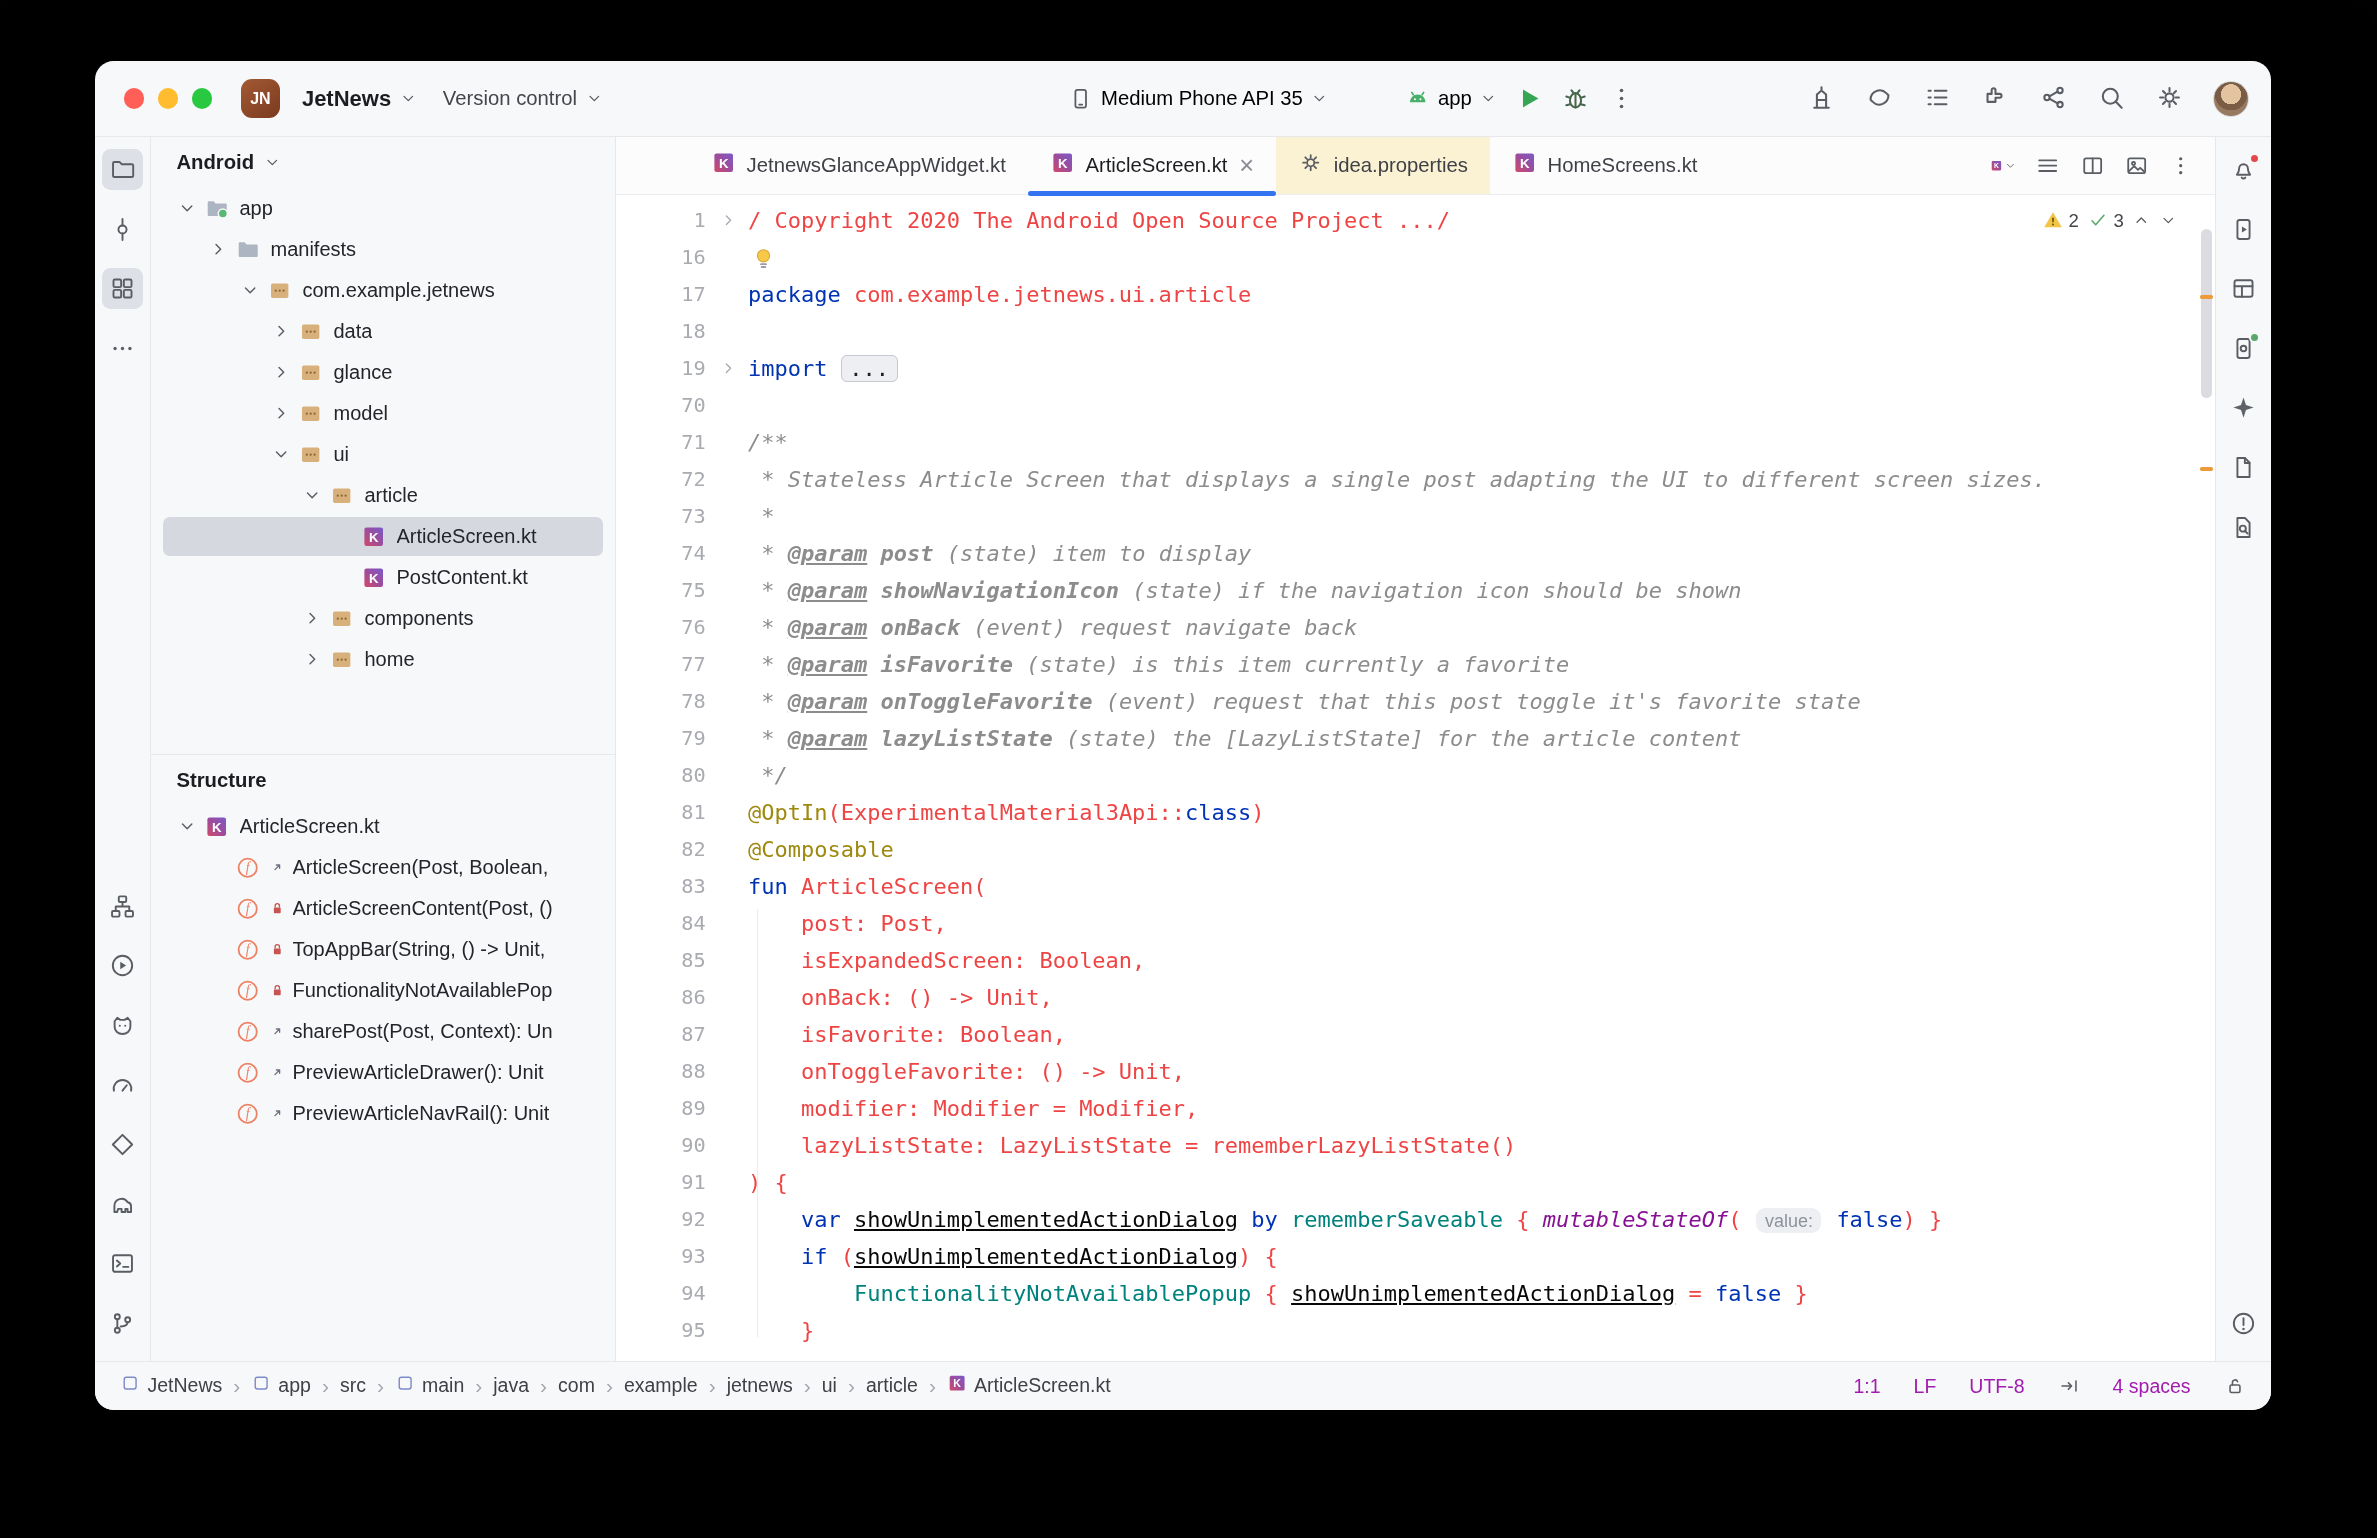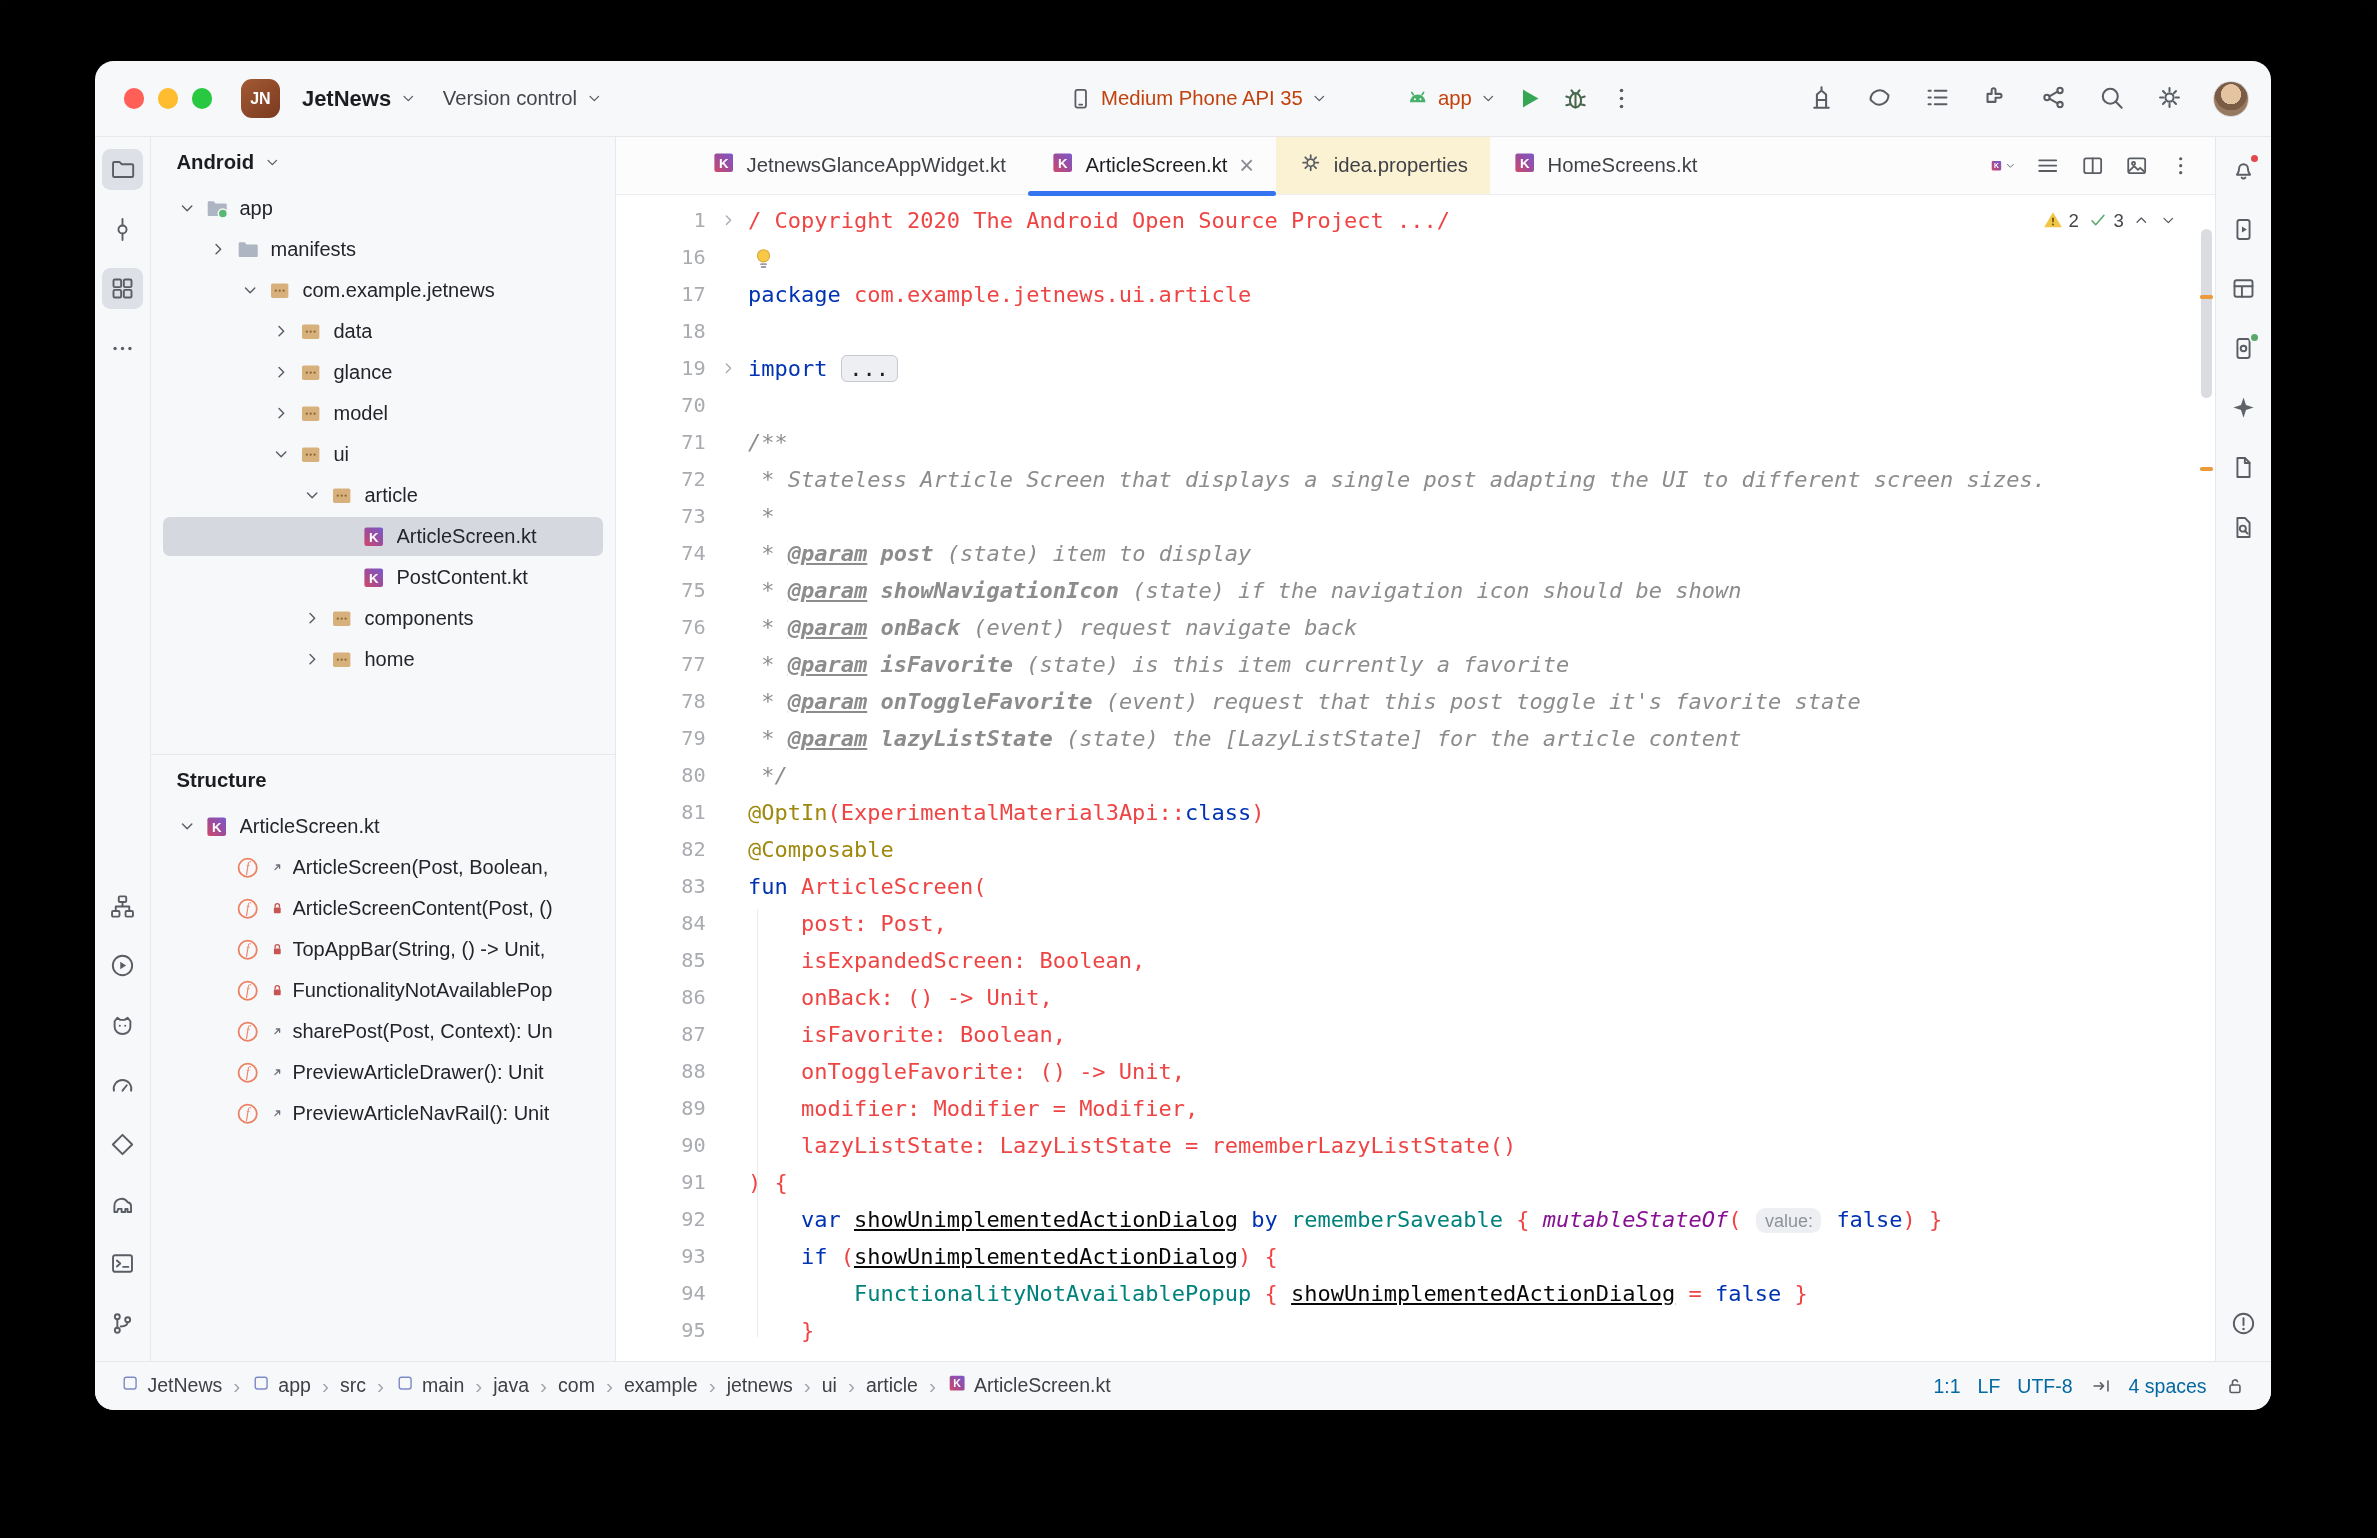--- a/index.html
+++ b/index.html
@@ -11,21 +11,21 @@
   
   .titlebar{flex:0 0 76px;display:flex;align-items:center;padding:0 22px 0 29px;border-bottom:1.7px solid #E6E8EC;}
   .traffic{display:flex;gap:13.5px;margin-right:29px;}
   .tl{width:20.3px;height:20.3px;border-radius:50%;}
   .red{background:#FF5F57}.yellow{background:#FEBC2E}.green{background:#28C840}
   .app-logo{width:39px;height:39px;border-radius:11px;background:linear-gradient(140deg,#A35A33,#7A3A20);
             color:#fff;font-weight:bold;font-size:16px;display:flex;align-items:center;justify-content:center;margin-right:13.5px;}
   .tb-group{display:flex;align-items:center;gap:7.6px;padding:6.8px 8.5px;border-radius:8.5px;color:#2B2D31;white-space:nowrap;}
   .tb-project{font-size:22px;font-weight:700;color:#1C1D20;}
   .vcs{color:#44464C;font-size:20.3px;margin-left:8.5px;}
-  .device,.runcfg{font-size:20.3px;color:#c2410c;}
+  .device,.runcfg{font-size:20.3px;color:#000000;}
   .runcfg{margin-left:59px;}
   .flex1{flex:3.2;}
   .flex2{flex:1.1;}
   .tool{width:46px;height:46px;display:flex;align-items:center;justify-content:center;border-radius:8.5px;position:relative;flex:0 0 auto;}
   .tool svg{width:29px;height:29px;}
   .tb-right{display:flex;align-items:center;gap:12px;}
   .avatar{width:36px;height:36px;border-radius:50%;margin-left:8.5px;
           background:radial-gradient(circle at 50% 36%,#E3C3A0 0 36%,#7A5C45 37% 58%,#96795F 59% 100%);border:0.8px solid #D8DADF;}
   .jsic{display:inline-flex;align-items:center;justify-content:center;}
   .chev-sm svg{width:18.6px;height:18.6px;}
@@ -100,21 +100,21 @@
   .vscroll{position:absolute;right:0;top:0;bottom:0;width:18.6px;}
   .thumb{position:absolute;right:3.4px;top:34px;width:11px;height:169px;border-radius:6px;background:#DADCE1;}
   .mark{position:absolute;right:1.7px;width:13.5px;height:4.2px;border-radius:1.7px;background:#ED9A3C;}
   .m1{top:100px}.m2{top:272px}
   
   .statusbar{flex:0 0 49px;border-top:1.7px solid #E6E8EC;display:flex;align-items:center;padding:0 25.4px;font-size:19.5px;color:#3F4147;background:#F7F8FA;}
   .crumbs{display:flex;align-items:center;gap:11px;min-width:0;white-space:nowrap;}
   .crumb{display:flex;align-items:center;gap:6.8px;}
   .crumb svg{width:20.3px;height:20.3px;}
   .crumb-sep{color:#A2A5AC;font-size:21px;}
-  .status-right{margin-left:auto;display:flex;align-items:center;gap:17px;color:#0369a1;}
+  .status-right{margin-left:auto;display:flex;align-items:center;gap:33px;color:#a21caf;}
   .sitem{display:flex;align-items:center;}
   .sitem svg{width:22px;height:22px;}
 </style>
 </head>
 <body>
 
 <div class="screen">
   <div class="window">
 
     <div class="titlebar">

